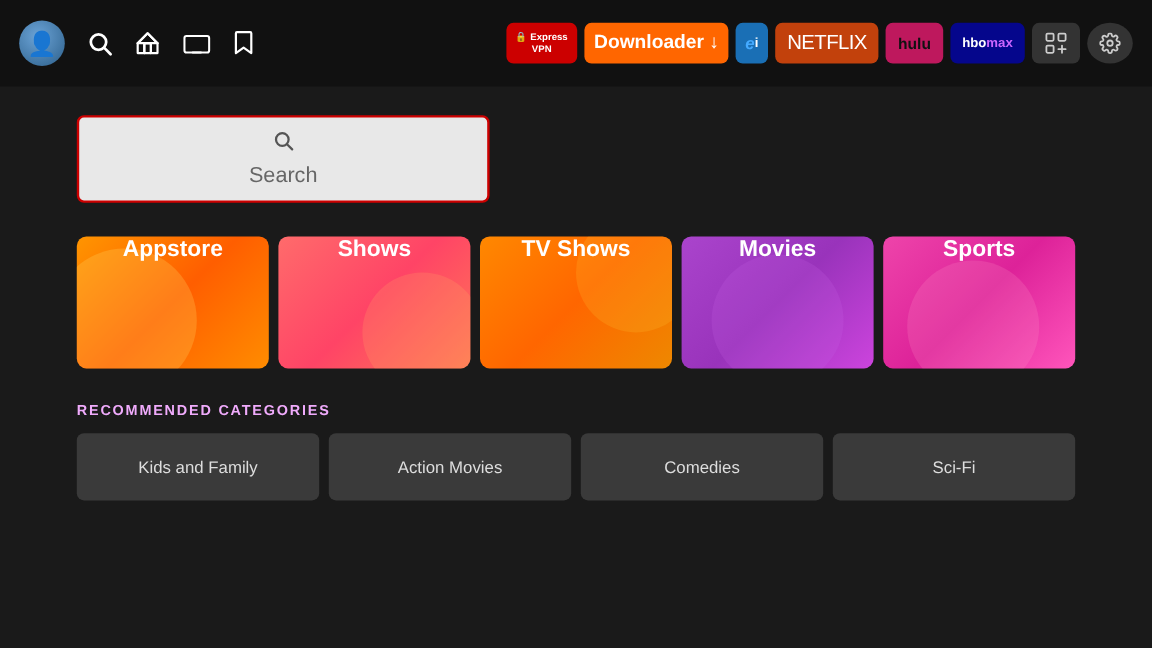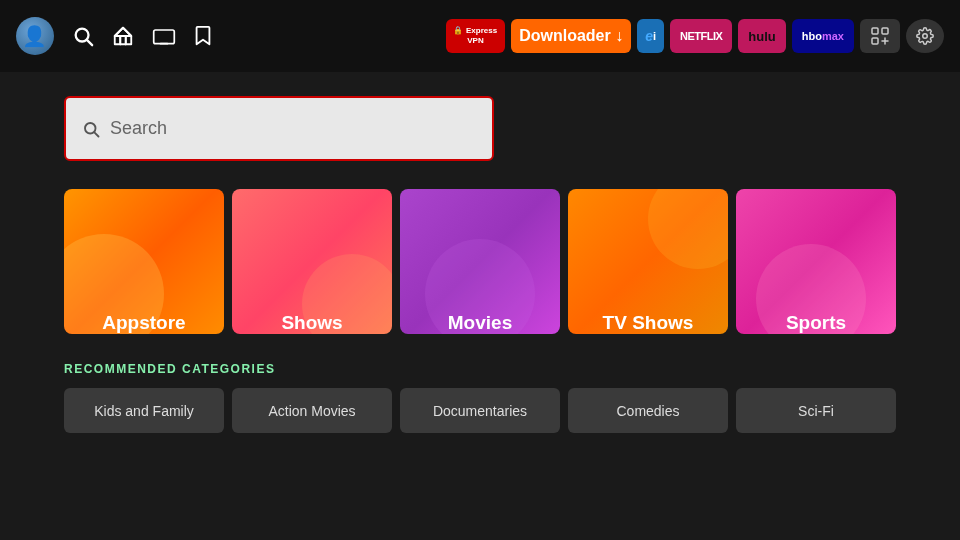--- a/index.html
+++ b/index.html
@@ -91,24 +91,24 @@
 
     .badge-ei {
       background: #1a6fb5;
       color: white;
       font-size: 11px;
       padding: 0 8px;
       font-weight: bold;
     }
 
     .badge-netflix {
-      background: #be185d;
-      color: white;
-      font-size: 11px;
-      font-weight: 700;
+      background: #c2410c;
+      color: white;
+      font-size: 17px;
+      font-weight: 400;
       letter-spacing: -0.5px;
     }
 
     .badge-hulu {
       background: #be185d;
       color: #111;
       font-size: 13px;
       font-weight: 700;
     }
 
@@ -145,25 +145,26 @@
     
     .search-container {
       margin-bottom: 28px;
     }
 
     .search-box {
       display: flex;
       align-items: center;
       background: #e8e8e8;
       border-radius: 6px;
-      padding: 20px 16px;
-      width: 430px;
+      padding: 10px 16px;
+      width: 344px;
       border: 2.5px solid #cc0000;
       gap: 10px;
       cursor: text;
+      flex-direction: column;
     }
 
     .search-icon-wrap {
       color: #555;
       font-size: 18px;
       display: flex;
       align-items: center;
     }
 
     .search-placeholder {
@@ -173,24 +174,24 @@
 
     
     .tiles-row {
       display: flex;
       gap: 8px;
       margin-bottom: 28px;
     }
 
     .tile {
       flex: 1;
-      height: 145px;
+      height: 110px;
       border-radius: 8px;
       display: flex;
-      align-items: flex-end;
+      align-items: flex-start;
       justify-content: center;
       font-size: 18px;
       font-weight: 700;
       cursor: pointer;
       position: relative;
       overflow: hidden;
     }
 
     .tile-label {
       position: relative;
@@ -274,35 +275,35 @@
       height: 110px;
       background: rgba(255,150,200,0.2);
       border-radius: 50%;
     }
 
     
     .recommended-label {
       font-size: 12px;
       font-weight: 700;
       letter-spacing: 1.5px;
-      color: #86efac;
+      color: #f0abfc;
       margin-bottom: 12px;
       text-transform: uppercase;
     }
 
     .categories-row {
       display: flex;
       gap: 8px;
     }
 
     .category-pill {
       flex: 1;
       background: #3a3a3a;
       border-radius: 6px;
-      height: 45px;
+      height: 56px;
       display: flex;
       align-items: center;
       justify-content: center;
       font-size: 14px;
       color: #ddd;
       cursor: pointer;
       font-weight: 400;
     }
   </style>
 </head>
@@ -391,44 +392,41 @@
     </div>
   </div>
 
   <div class="tiles-row">
     <div class="tile tile-appstore">
       <span class="tile-label">Appstore</span>
     </div>
     <div class="tile tile-free">
       <span class="tile-label">Shows</span>
     </div>
+    <div class="tile tile-tvshows">
+      <span class="tile-label">TV Shows</span>
+    </div>
     <div class="tile tile-movies">
       <span class="tile-label">Movies</span>
-    </div>
-    <div class="tile tile-tvshows">
-      <span class="tile-label">TV Shows</span>
     </div>
     <div class="tile tile-sports">
       <span class="tile-label">Sports</span>
     </div>
   </div>
 
   <div>
     <div class="recommended-label">RECOMMENDED CATEGORIES</div>
     <div class="categories-row">
       <div class="category-pill">
         <span>Kids and Family</span>
       </div>
       <div class="category-pill">
         <span>Action Movies</span>
       </div>
       <div class="category-pill">
-        <span>Documentaries</span>
-      </div>
-      <div class="category-pill">
         <span>Comedies</span>
       </div>
       <div class="category-pill">
         <span>Sci-Fi</span>
       </div>
     </div>
   </div>
 
 </main>
 

